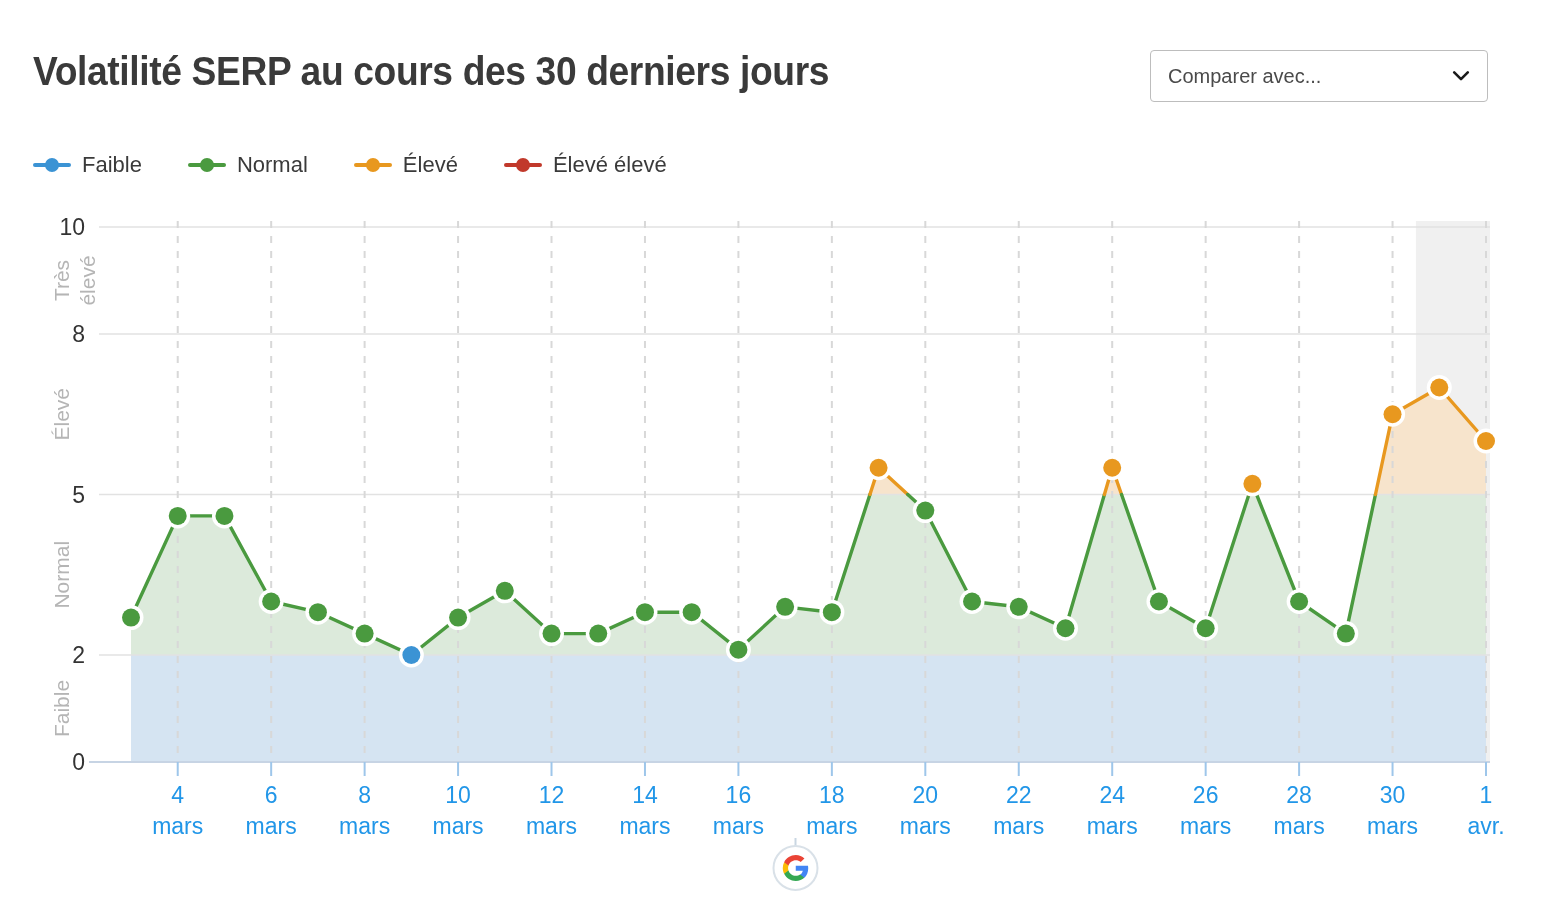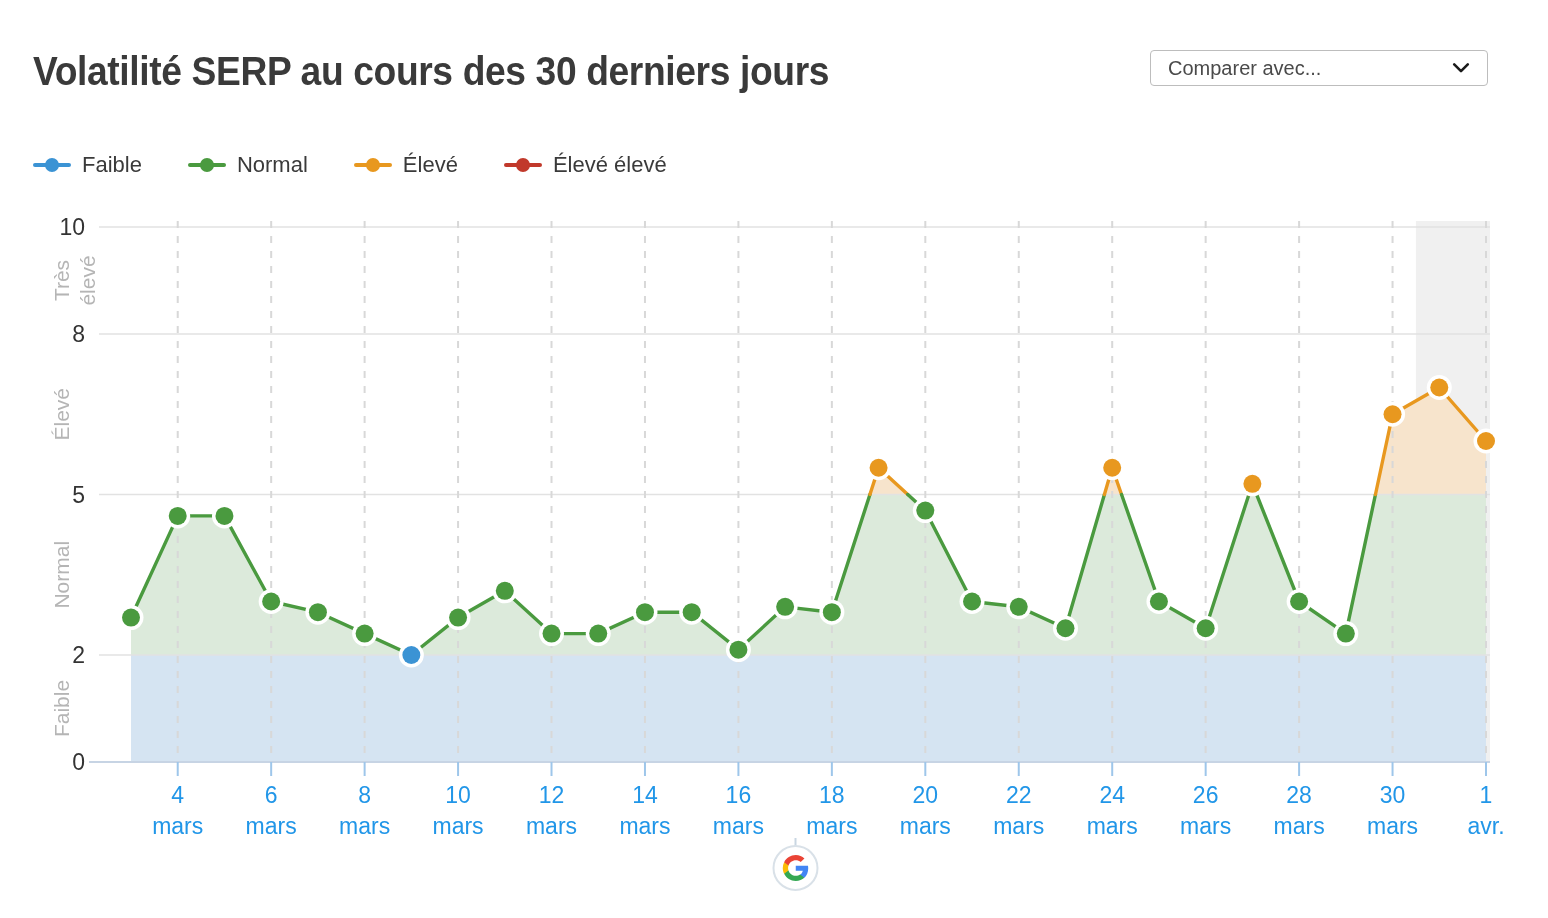--- a/index.html
+++ b/index.html
@@ -38,21 +38,21 @@
     color: #3a3a3a;
     white-space: nowrap;
     transform: scaleX(0.93);
     transform-origin: left center;
   }
   .compare-select {
     position: absolute;
     left: 1150px;
     top: 50px;
     width: 338px;
-    height: 36px;
+    height: 52px;
     box-sizing: border-box;
     border: 1px solid #bdbdbd;
     border-radius: 4px;
     background: #ffffff;
     display: flex;
     align-items: center;
     justify-content: space-between;
     padding: 0 16px 0 17px;
     cursor: pointer;
   }

